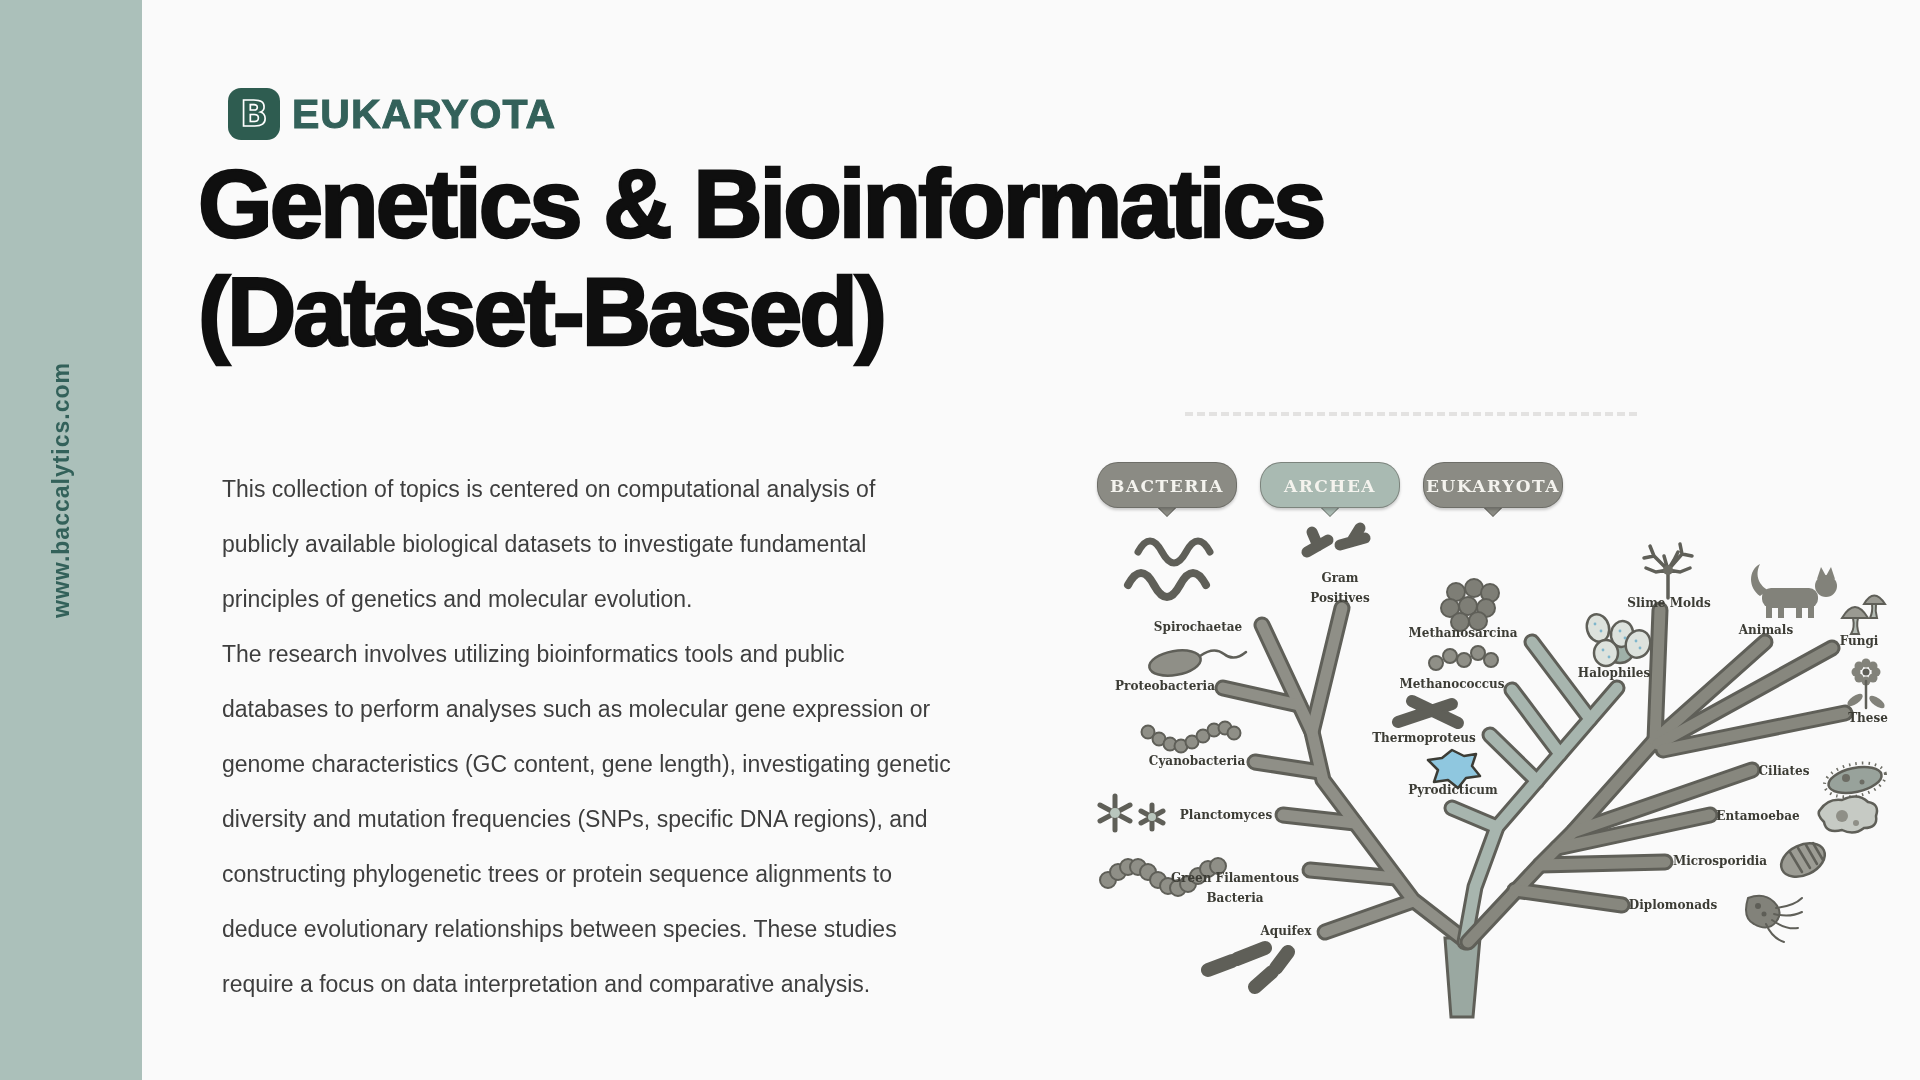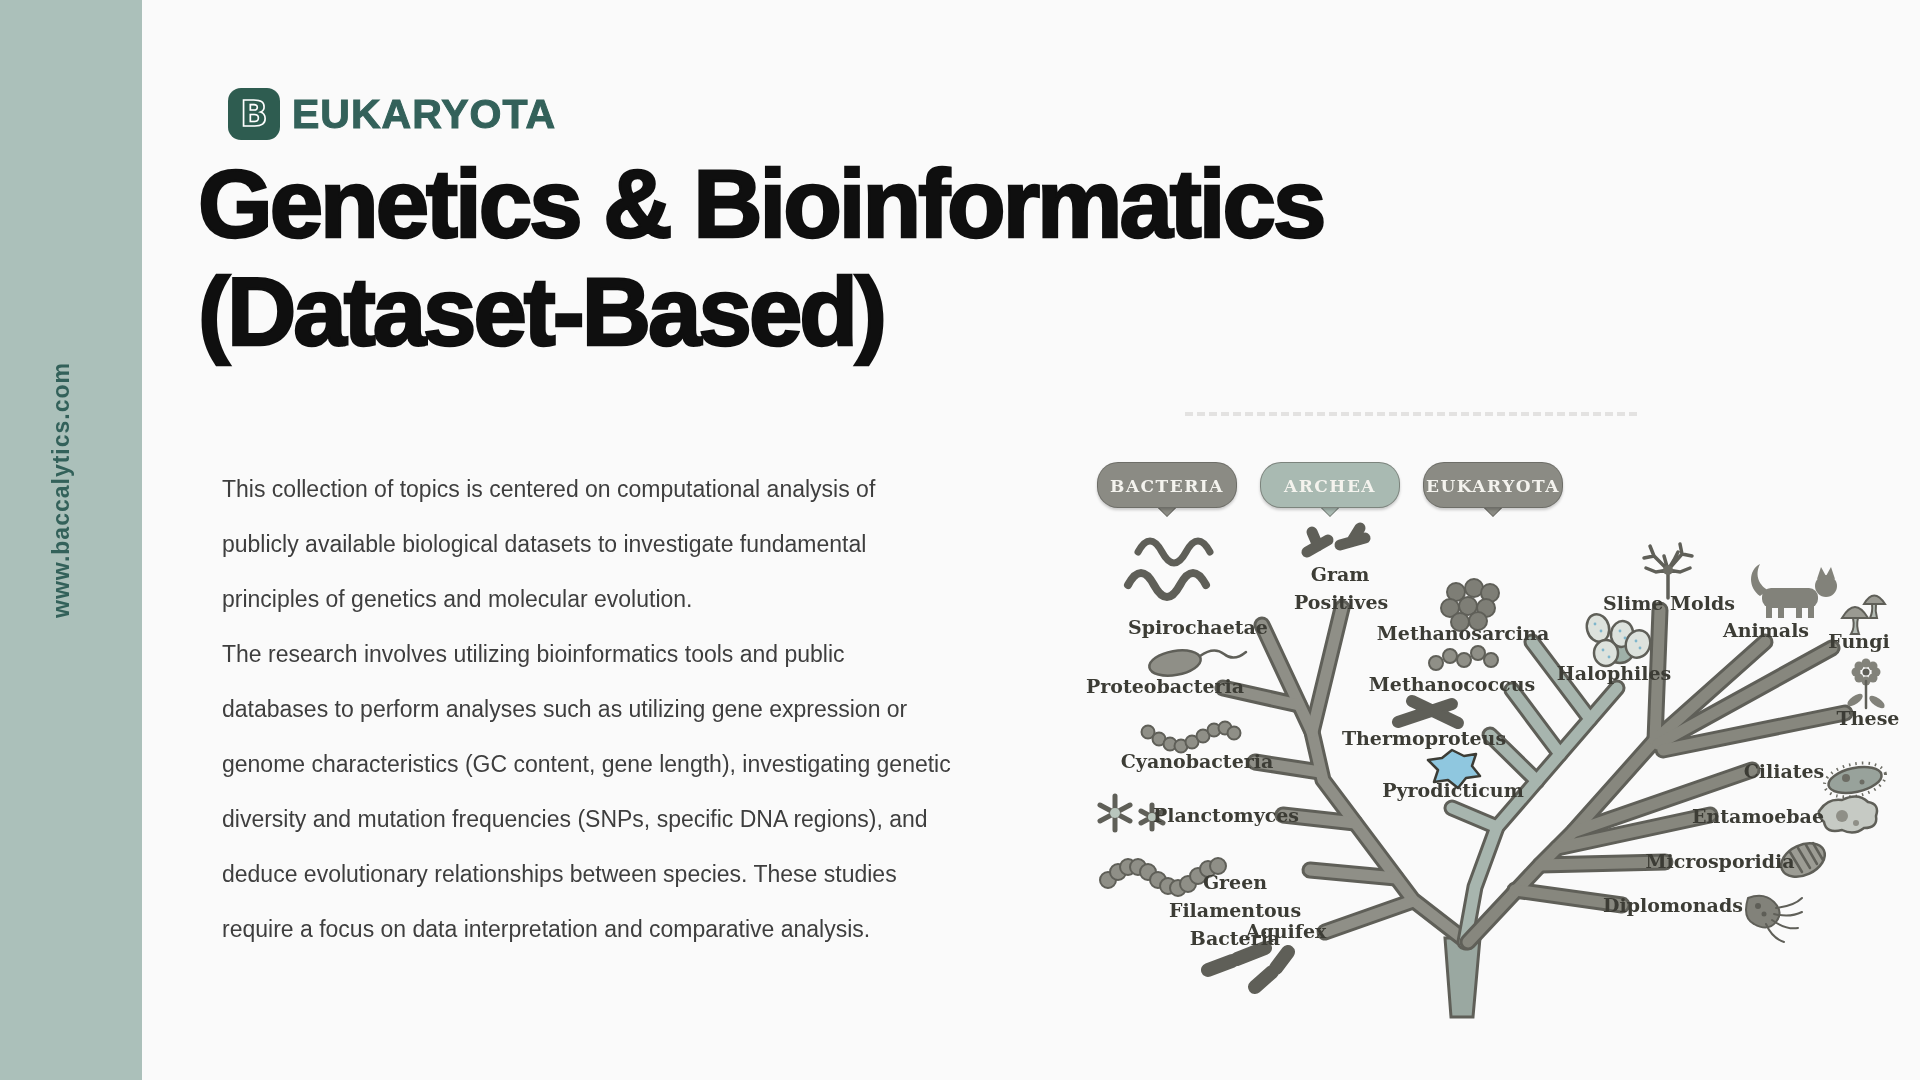--- a/index.html
+++ b/index.html
@@ -38,22 +38,22 @@
     text-align:center; line-height:46px; font-family:"DejaVu Serif",serif; font-weight:bold;
     font-size:17px; letter-spacing:1.5px; color:var(--badge-text,#f4f3ee);
     border:1px solid rgba(88,88,82,.55); box-shadow:0 2px 3px rgba(0,0,0,.2); }
   .badge::after { content:""; position:absolute; left:50%; bottom:-7px; width:14px; height:14px;
     transform:translateX(-50%) rotate(45deg); background:inherit; z-index:-1;
     border-right:1px solid rgba(88,88,82,.55); border-bottom:1px solid rgba(88,88,82,.55); }
   .badge.gray { background:var(--badge-gray,#8b8b84); }
   .badge.sage { background:var(--badge-sage,#a9bab2); }
 
   .olabel { position:absolute; transform:translate(-50%,-50%); white-space:nowrap;
-    font-family:"DejaVu Serif",serif; font-weight:bold; font-size:19px;
-    color:var(--label-color,#3c3c35); text-align:center; line-height:28px; }
+    font-family:"DejaVu Serif",serif; font-weight:bold; font-size:12px;
+    color:var(--label-color,#3c3c35); text-align:center; line-height:20px; }
   .olabel.wrap { white-space:normal; }
 
   .br-out { stroke:var(--outline,#5f5f58); stroke-width:17; fill:none; stroke-linecap:round; stroke-linejoin:round; }
   .fl-bac { stroke:var(--branch-bac,#8f8f87); stroke-width:11; fill:none; stroke-linecap:round; stroke-linejoin:round; }
   .fl-arc { stroke:var(--branch-arc,#a7b5ae); stroke-width:11; fill:none; stroke-linecap:round; stroke-linejoin:round; }
   .fl-euk { stroke:var(--branch-euk,#87877e); stroke-width:11; fill:none; stroke-linecap:round; stroke-linejoin:round; }
   .icon-dark { fill:#82827a; }
   .icon-stroke { stroke:var(--outline,#5f5f58); fill:none; stroke-linecap:round; }
 </style>
 </head>
@@ -72,23 +72,24 @@
 <div class="page-title">
   <div>Genetics &amp; Bioinformatics</div>
   <div>(Dataset-Based)</div>
 </div>
 
 <div class="desc">
   <div class="line">This collection of topics is centered on computational analysis of</div>
   <div class="line">publicly available biological datasets to investigate fundamental</div>
   <div class="line">principles of genetics and molecular evolution.</div>
   <div class="line">The research involves utilizing bioinformatics tools and public</div>
-  <div class="line">databases to perform analyses such as utilizing gene expression or</div>
+  <div class="line">databases to perform analyses such as molecular gene expression or</div>
   <div class="line">genome characteristics (GC content, gene length), investigating genetic</div>
   <div class="line">diversity and mutation frequencies (SNPs, specific DNA regions), and</div>
+  <div class="line">constructing phylogenetic trees or protein sequence alignments to</div>
   <div class="line">deduce evolutionary relationships between species. These studies</div>
   <div class="line">require a focus on data interpretation and comparative analysis.</div>
 </div>
 
 <div class="tree">
   <div class="dashes"></div>
 
   <svg width="860" height="640" viewBox="0 0 860 640">
 
     <polygon points="385,518 420,518 413,597 391,597" fill="#9aa8a1" stroke="var(--outline)" stroke-width="3"></polygon>

